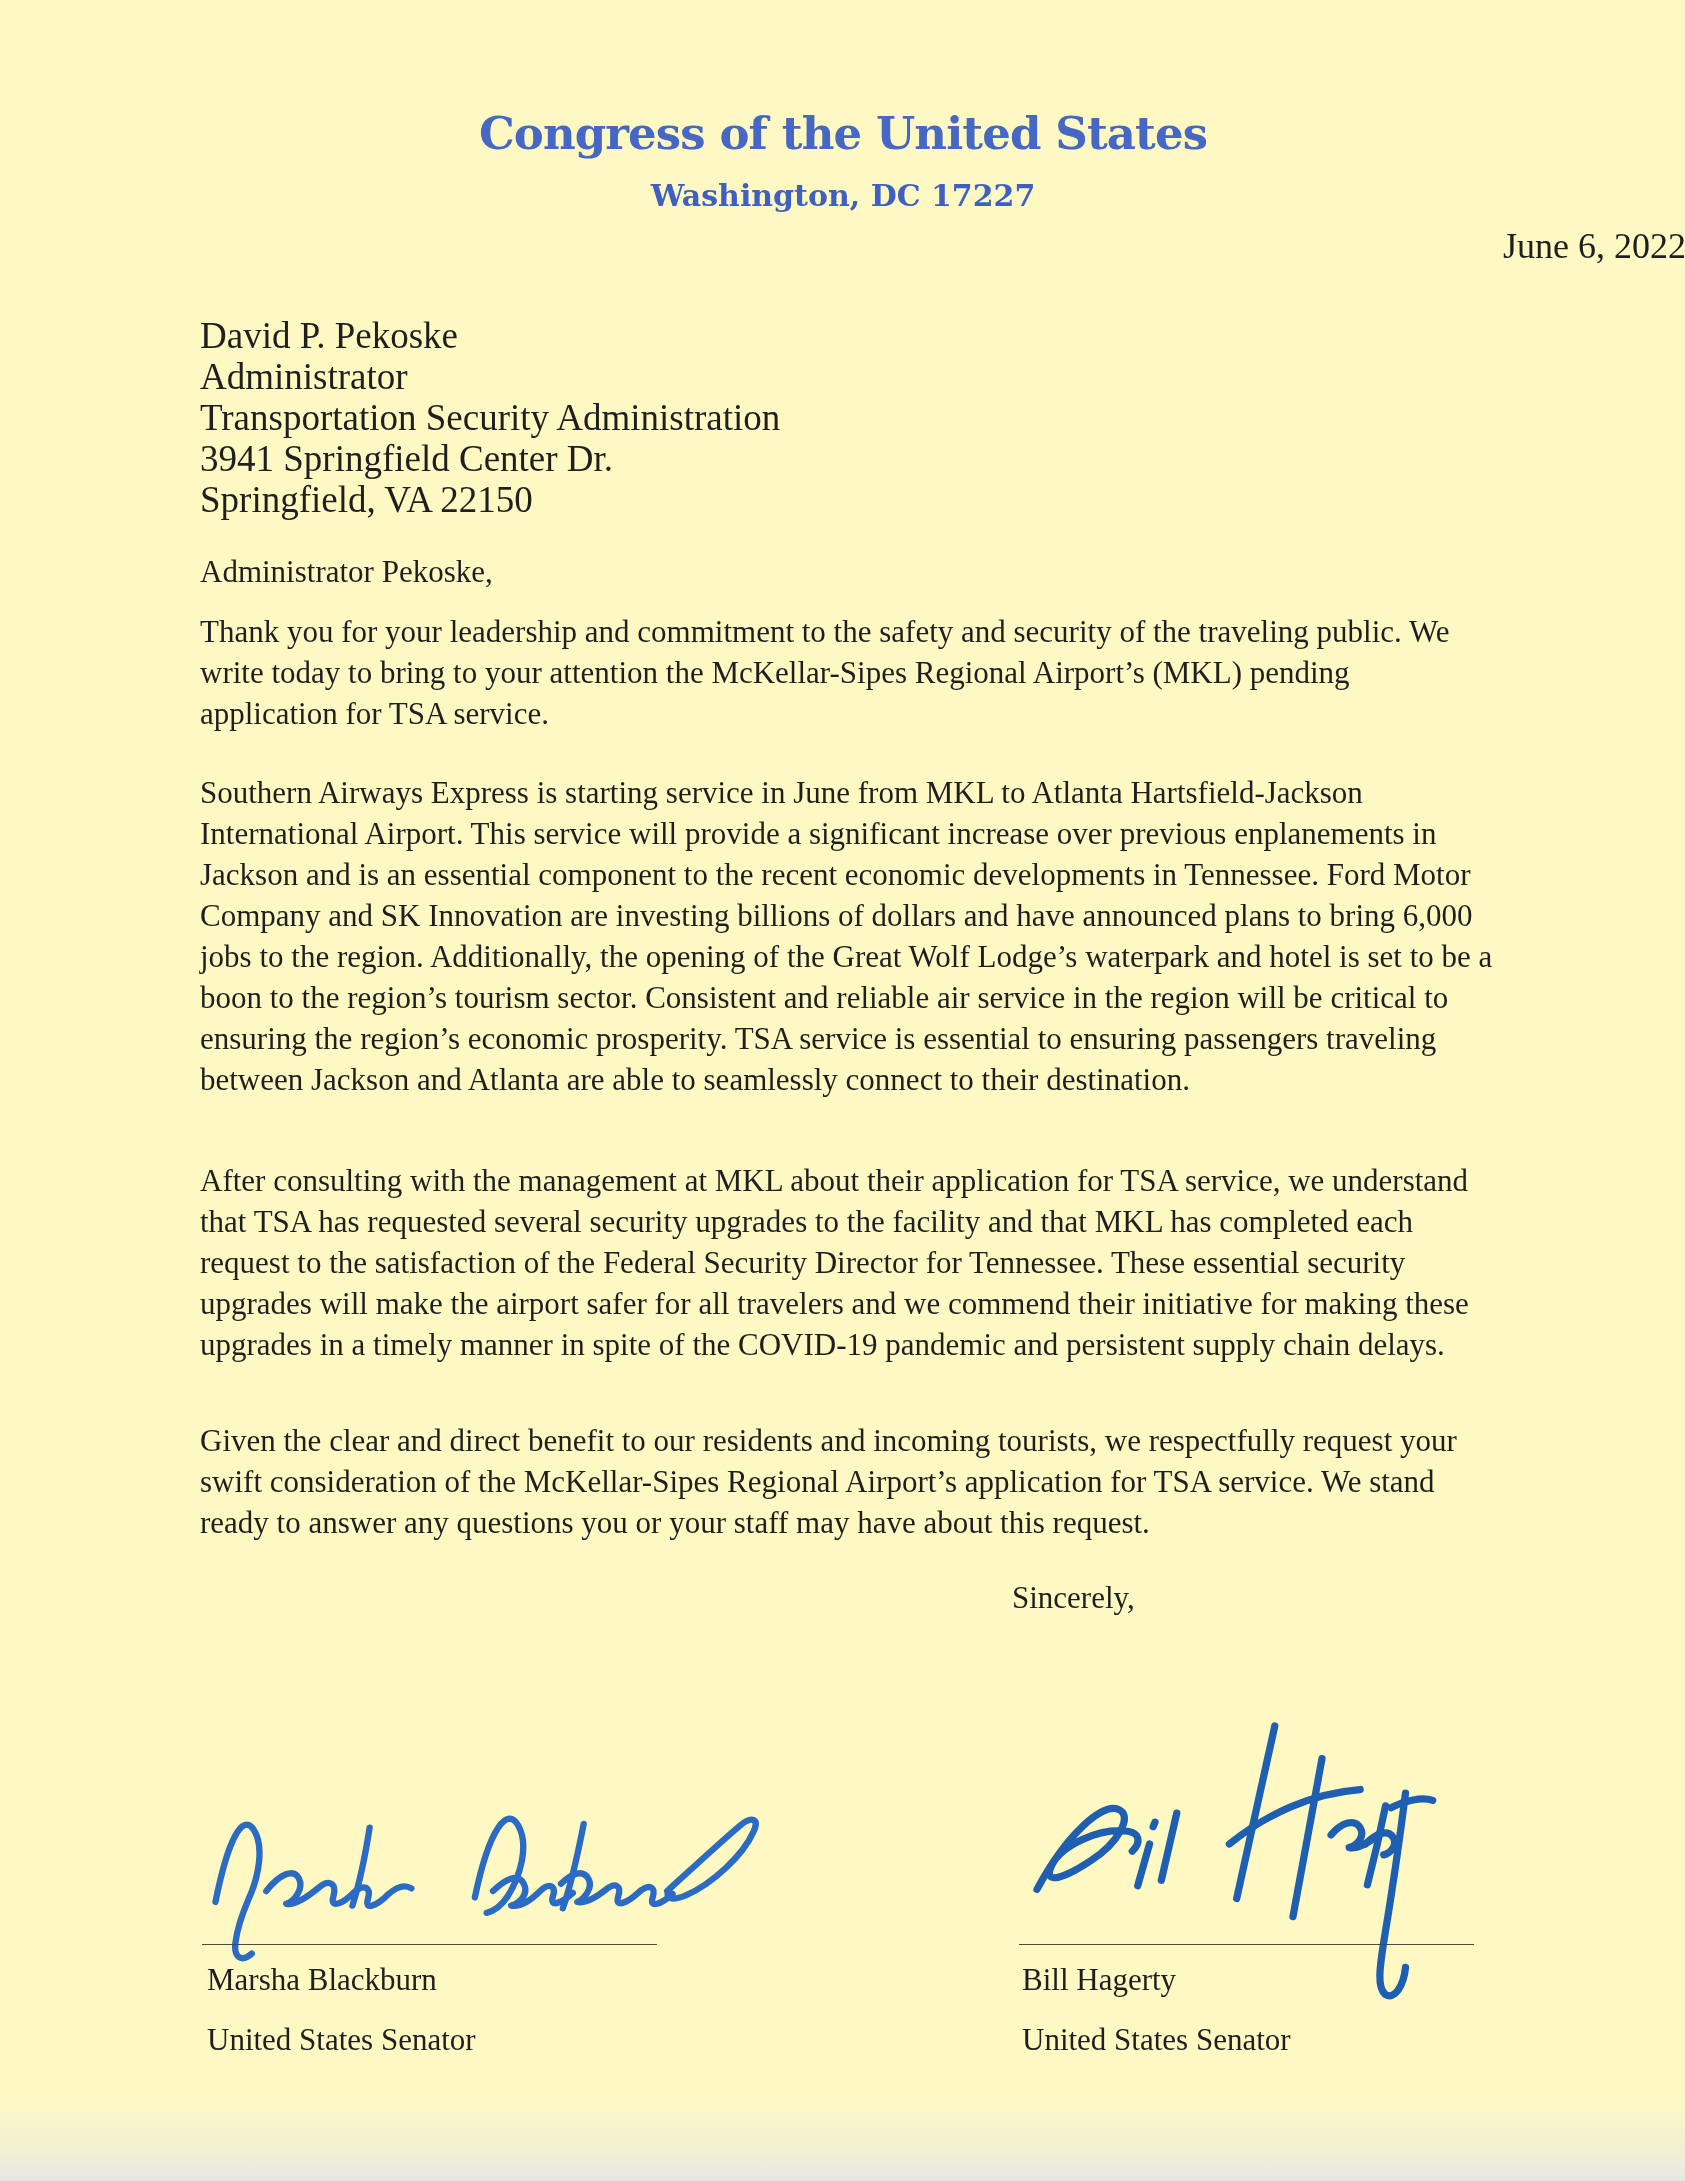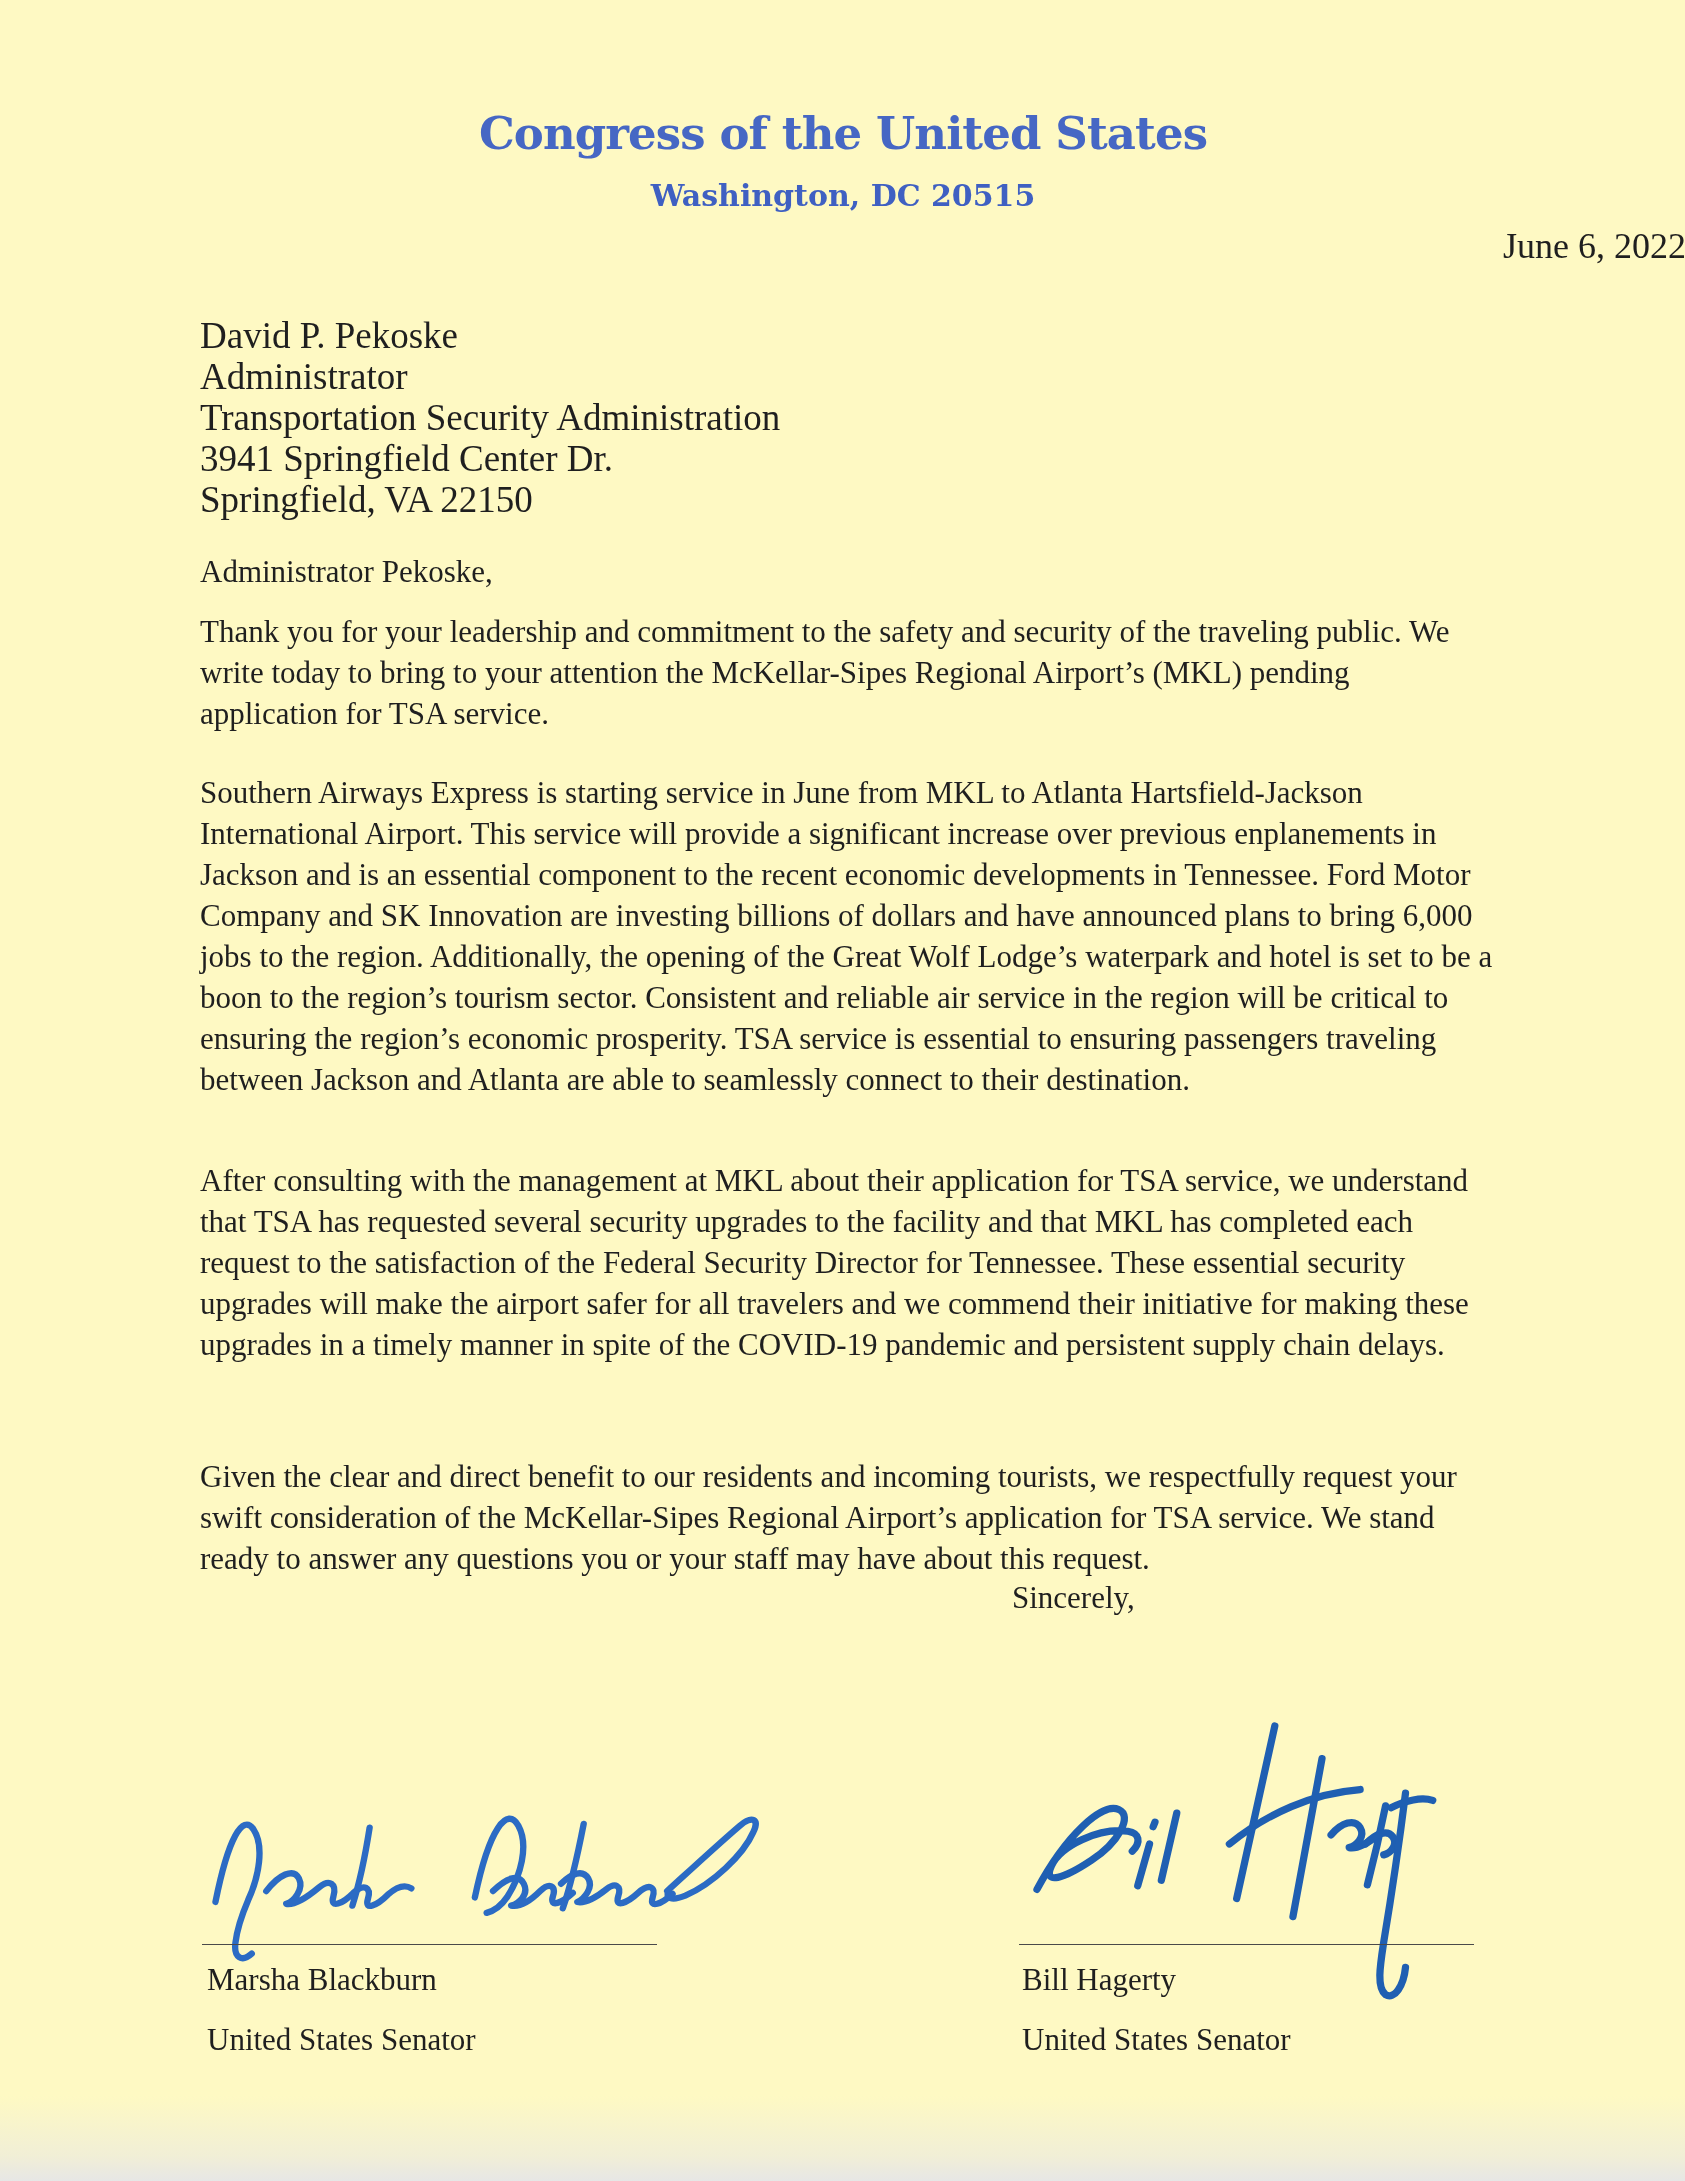--- a/index.html
+++ b/index.html
@@ -72,21 +72,21 @@
     width: 1295px;
     margin: 0;
     font-size: 31px;
     line-height: 41px;
     color: #1f1f1f;
     text-align: left;
   }
   .para-1 { top: 611px; }
   .para-2 { top: 772px; }
   .para-3 { top: 1160px; }
-  .para-4 { top: 1456px; }
+  .para-4 { top: 1420px; }
   .closing {
     position: absolute;
     left: 1012px;
     top: 1580px;
     font-size: 31px;
     color: #1f1f1f;
   }
   
   .sig-svg {
     position: absolute;
@@ -128,21 +128,21 @@
     background: linear-gradient(to bottom, rgba(233,233,233,0) 0%, rgba(230,230,230,0.55) 70%, #e6e6e6 100%);
     pointer-events: none;
   }
 </style>
 </head>
 <body>
 
 <div class="page">
 
   <div class="header-org">Congress of the United States</div>
-  <div class="header-city">Washington, DC 20515</div>
+  <div class="header-city">Washington, DC 17227</div>
   <div class="header-date">June 6, 2022</div>
 
   <div class="recipient">
     <div>David P. Pekoske</div>
     <div>Administrator</div>
     <div>Transportation Security Administration</div>
     <div>3941 Springfield Center Dr.</div>
     <div>Springfield, VA 22150</div>
   </div>
 

